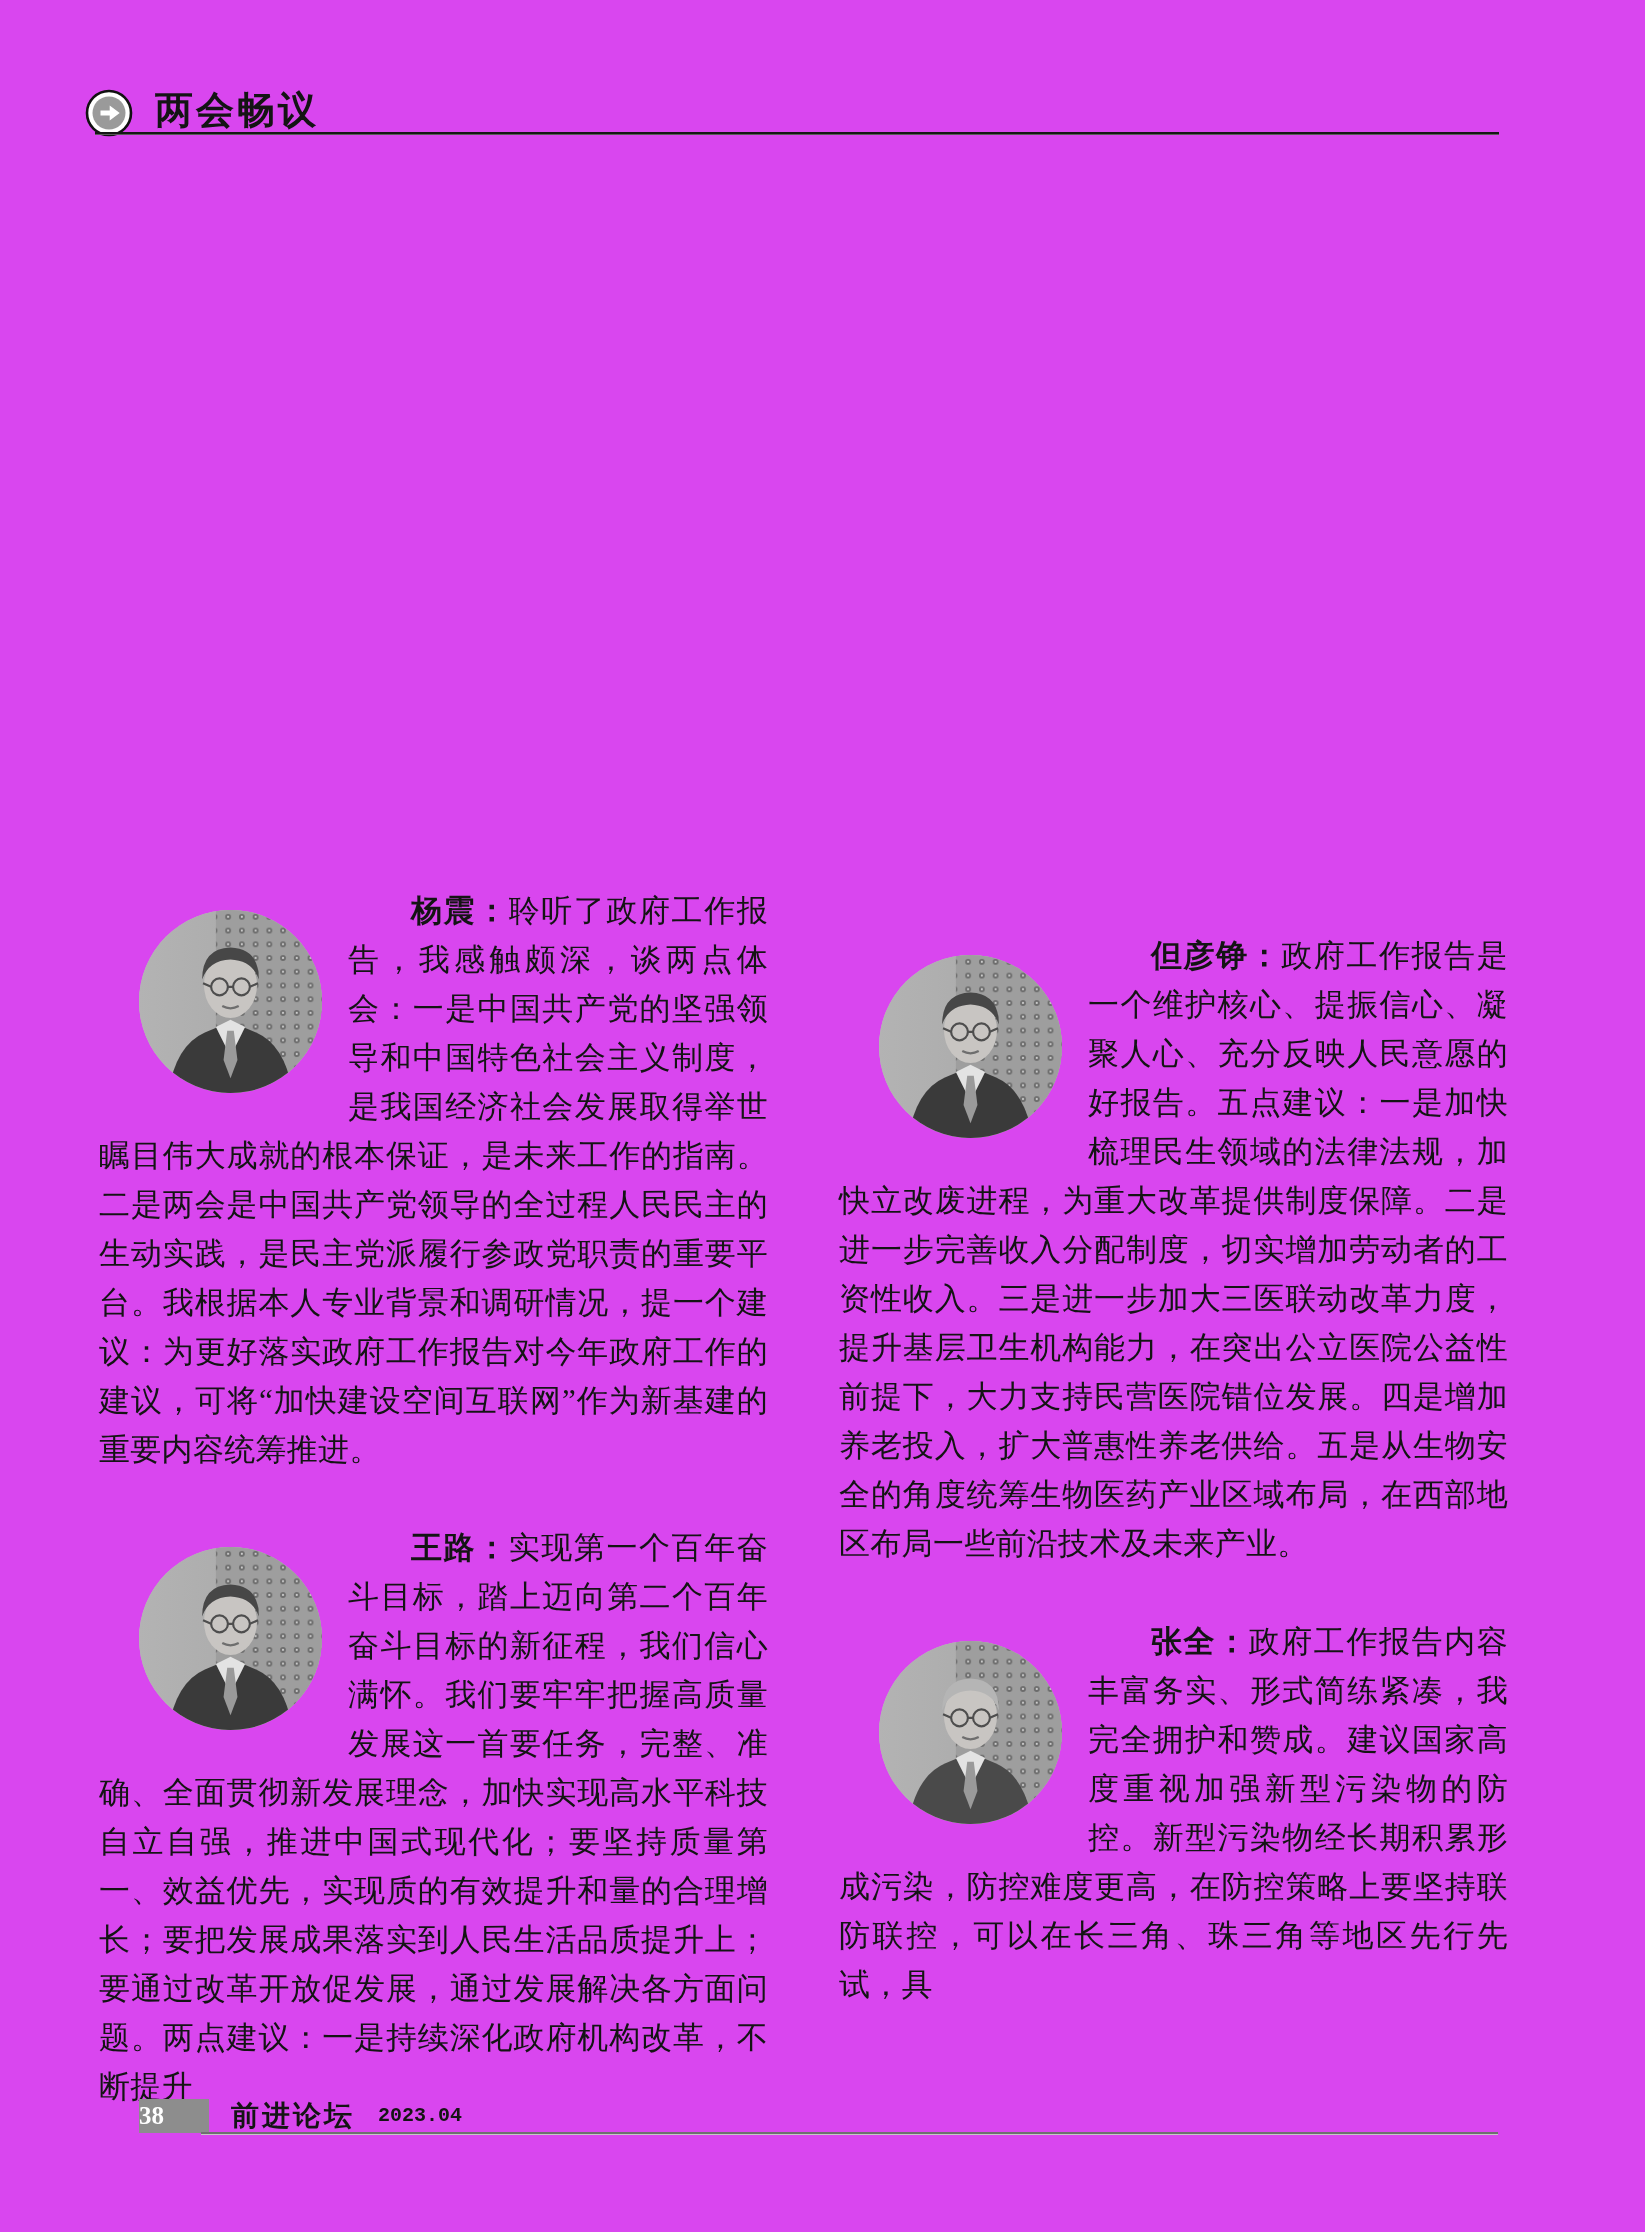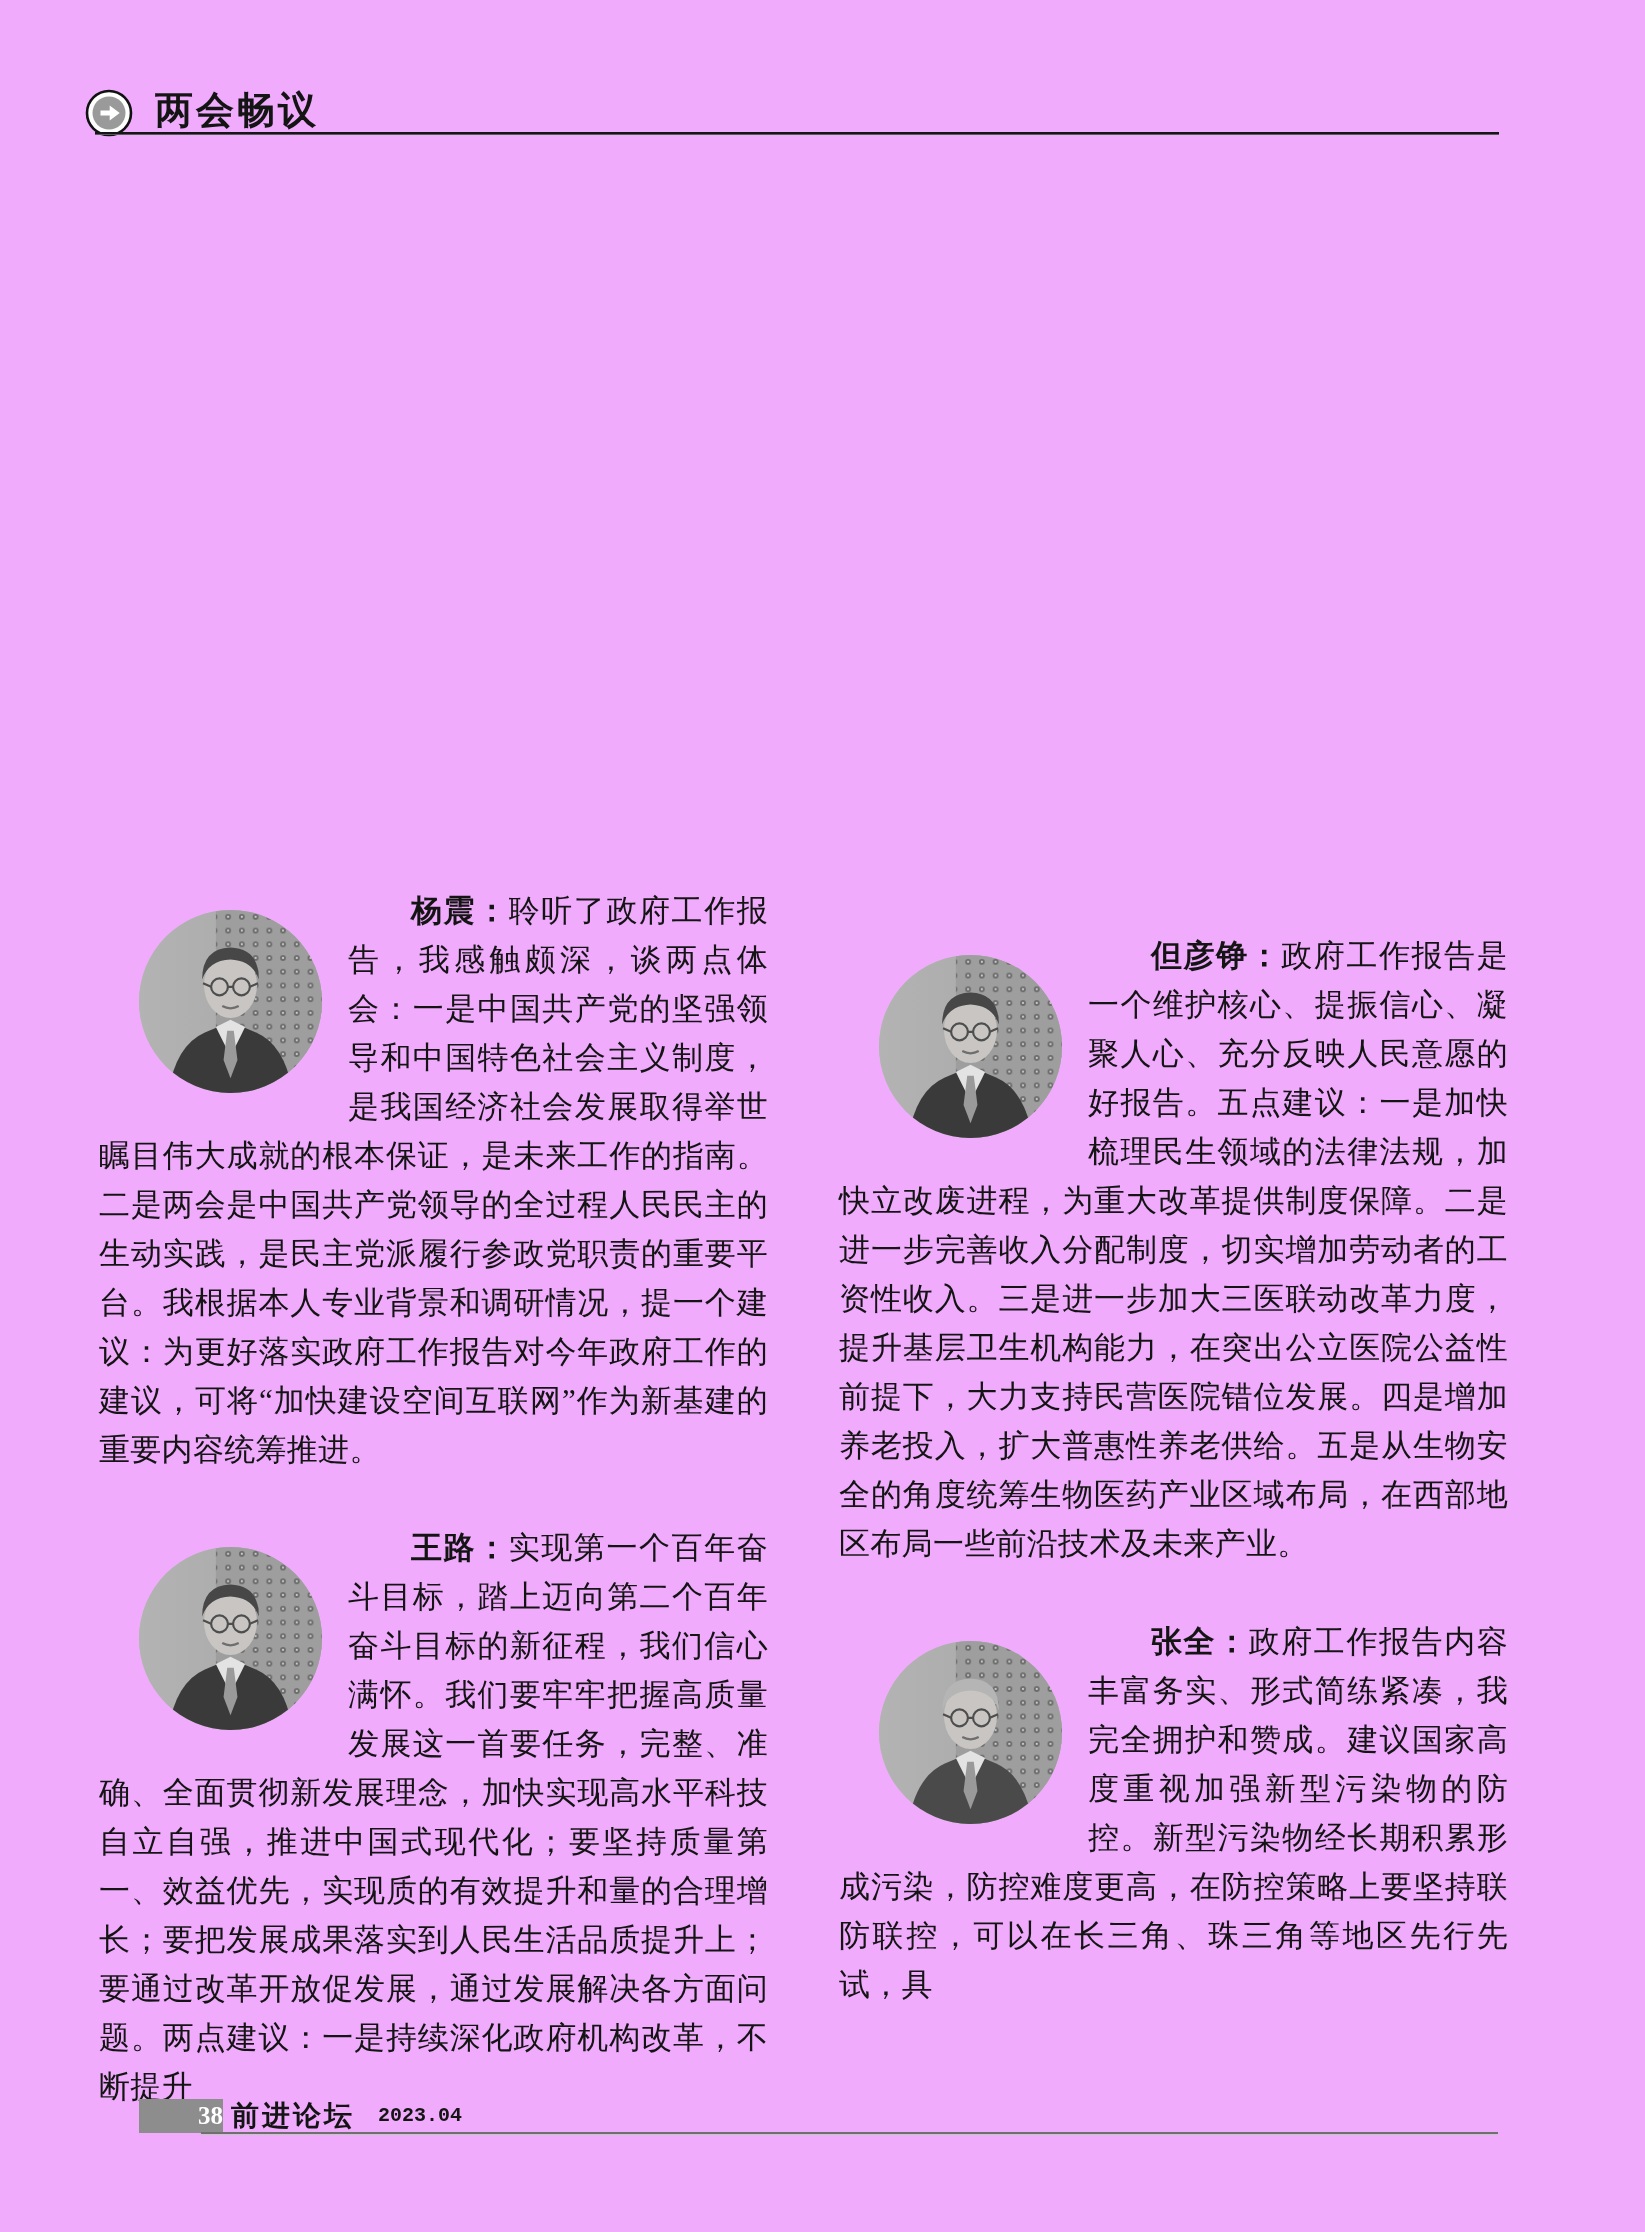--- a/index.html
+++ b/index.html
@@ -1,19 +1,19 @@
 <!DOCTYPE html>
 <html><head>
 <meta charset="utf-8">
 <style>
   html,body{margin:0;padding:0;background:#e8e8e8;}
   .page{
     position:relative;
     width:1646px;height:2233px;
-    background:#f0abfc;
+    background:#d946ef;
     font-family:"Liberation Serif","DejaVu Serif",serif;
     color:#141414;
     overflow:hidden;
   }
   
   .hdr-icon{position:absolute;left:85px;top:89px;width:48px;height:48px;}
   .hdr-label{
     position:absolute;left:155px;top:86px;
     font-family:"Liberation Sans","DejaVu Sans",sans-serif;
     font-weight:700;font-size:38px;line-height:48px;letter-spacing:3px;
@@ -48,22 +48,22 @@
   .photo-float{float:left;width:249px;height:215px;}
   .photo-circle{
     display:block;width:183px;height:183px;
     margin:24px 0 0 40px;
     border-radius:50%;overflow:hidden;
     background:#bdbdbd;
   }
   .photo-circle svg{display:block;width:100%;height:100%;}
   
   .pg-box{
-    position:absolute;left:139px;top:2099px;width:84px;height:34px;
-    background:#8d8d8d;color:#ffffff;text-align:right;
+    position:absolute;left:139px;top:2099px;width:70px;height:34px;
+    background:#8d8d8d;color:#ffffff;text-align:left;
     font-family:"Liberation Serif","DejaVu Serif",serif;
     font-weight:700;font-size:25px;line-height:34px;
   }
   .f-journal{
     position:absolute;left:231px;top:2099px;
     font-family:Liberation Serif, serif;
     font-weight:600;font-size:28px;line-height:34px;letter-spacing:3px;
   }
   .f-issue{
     position:absolute;left:378px;top:2099px;

